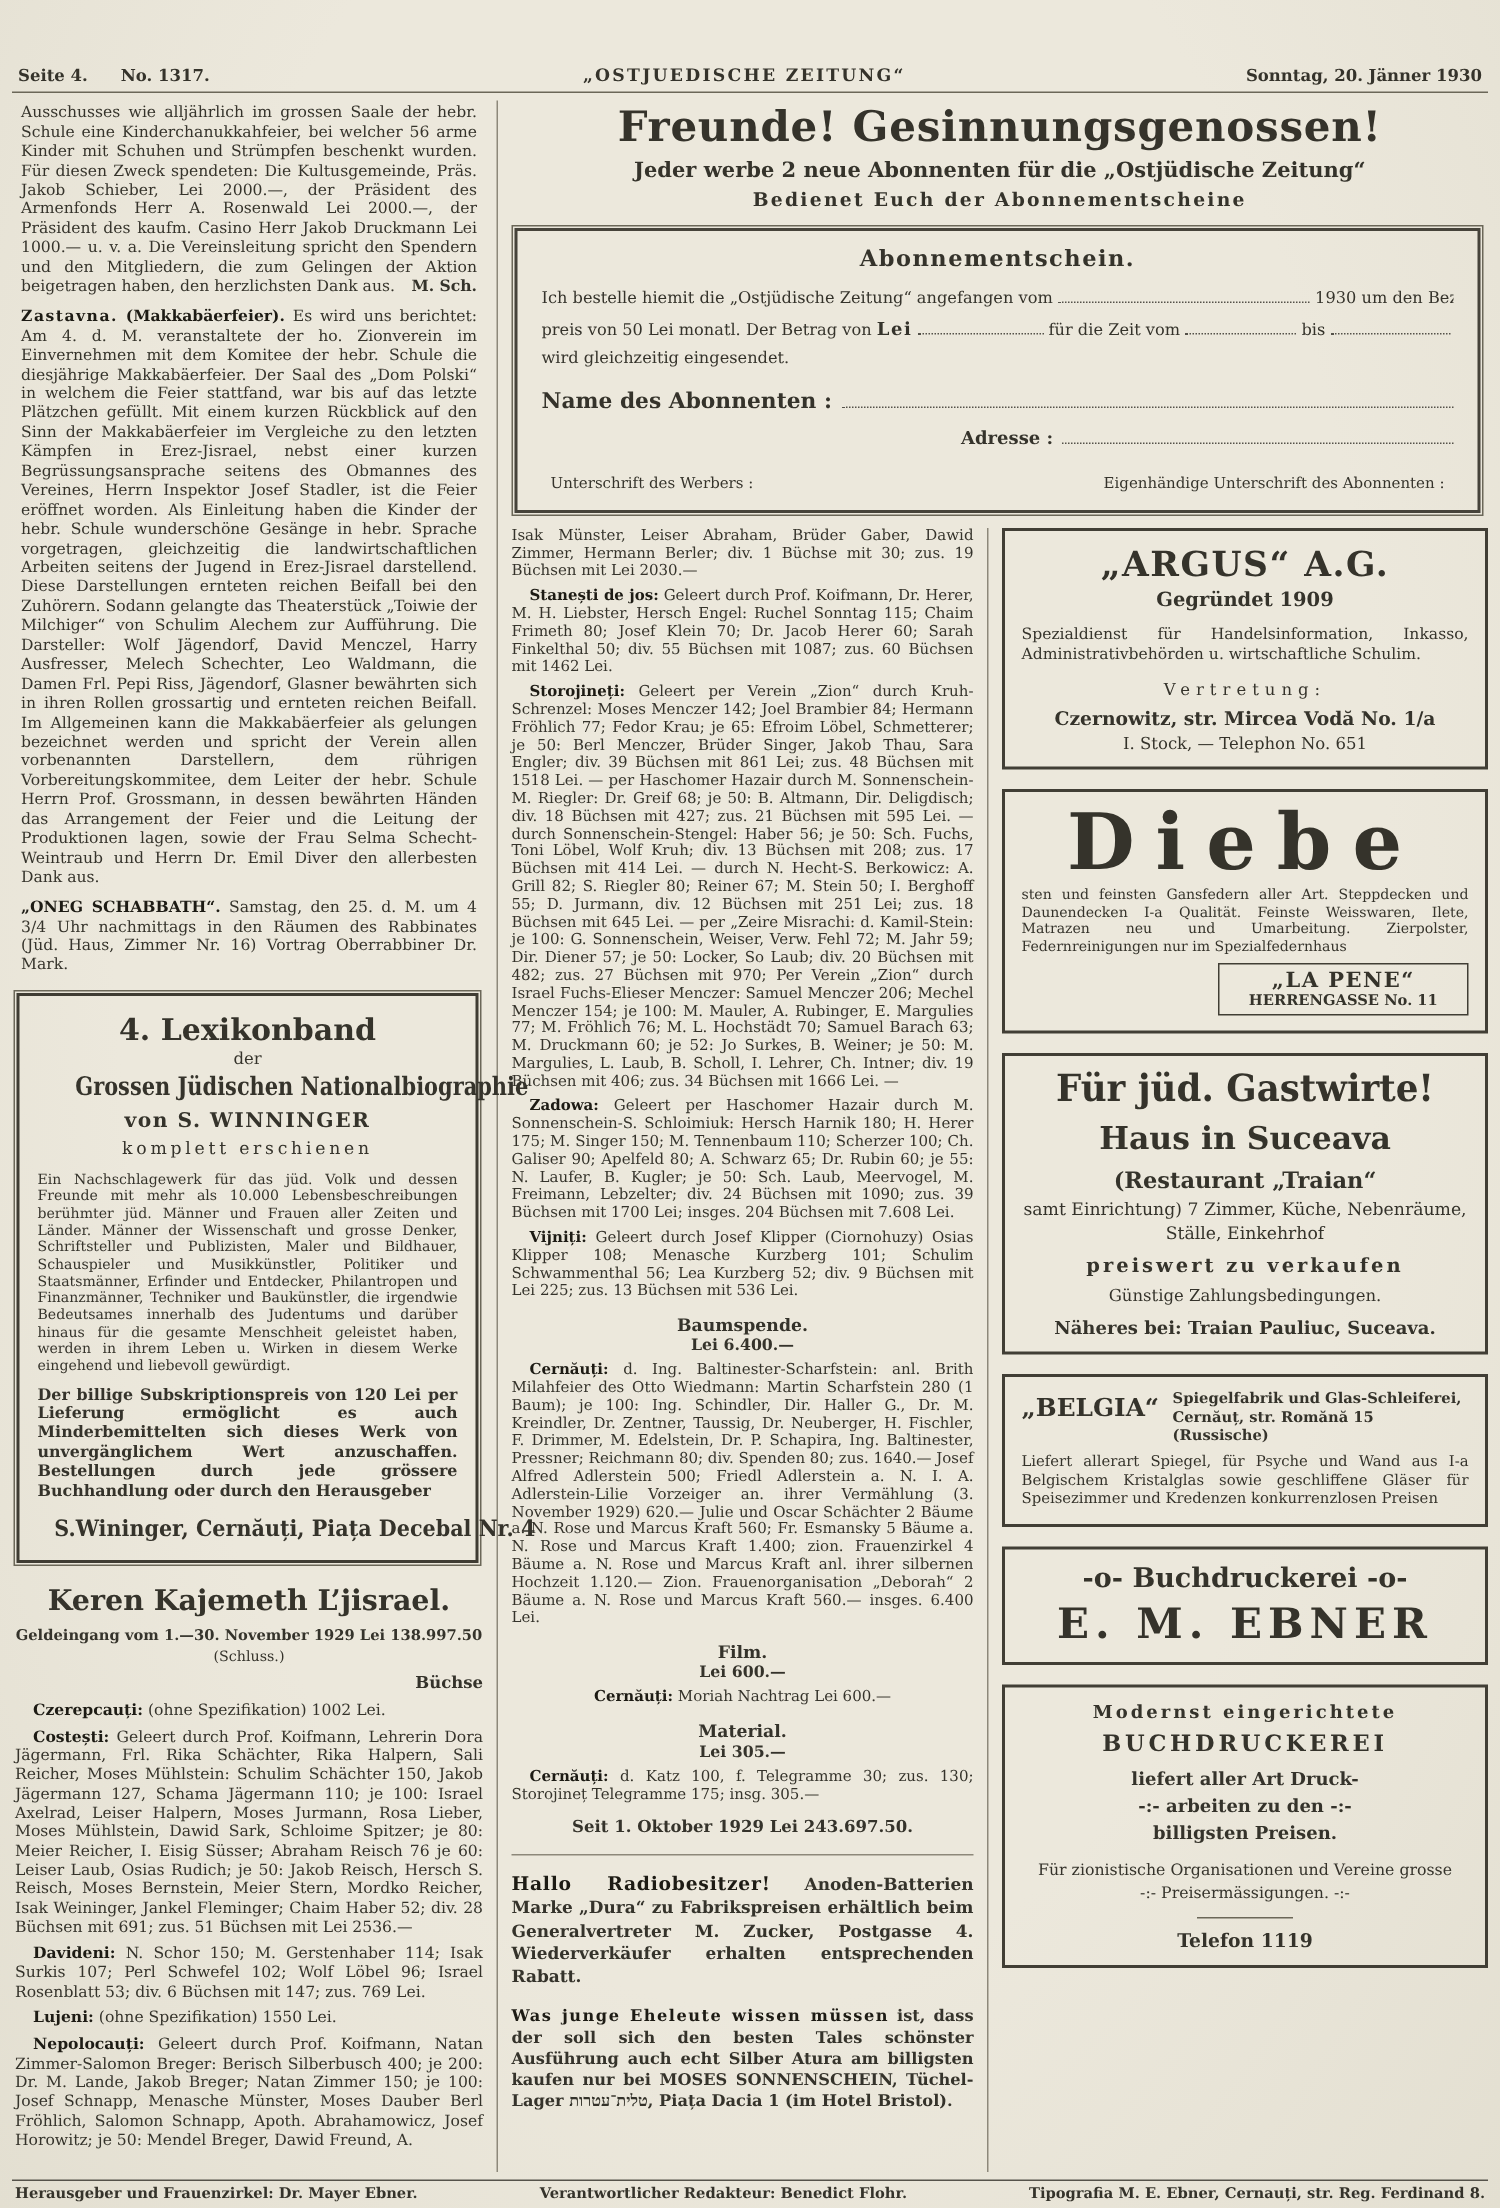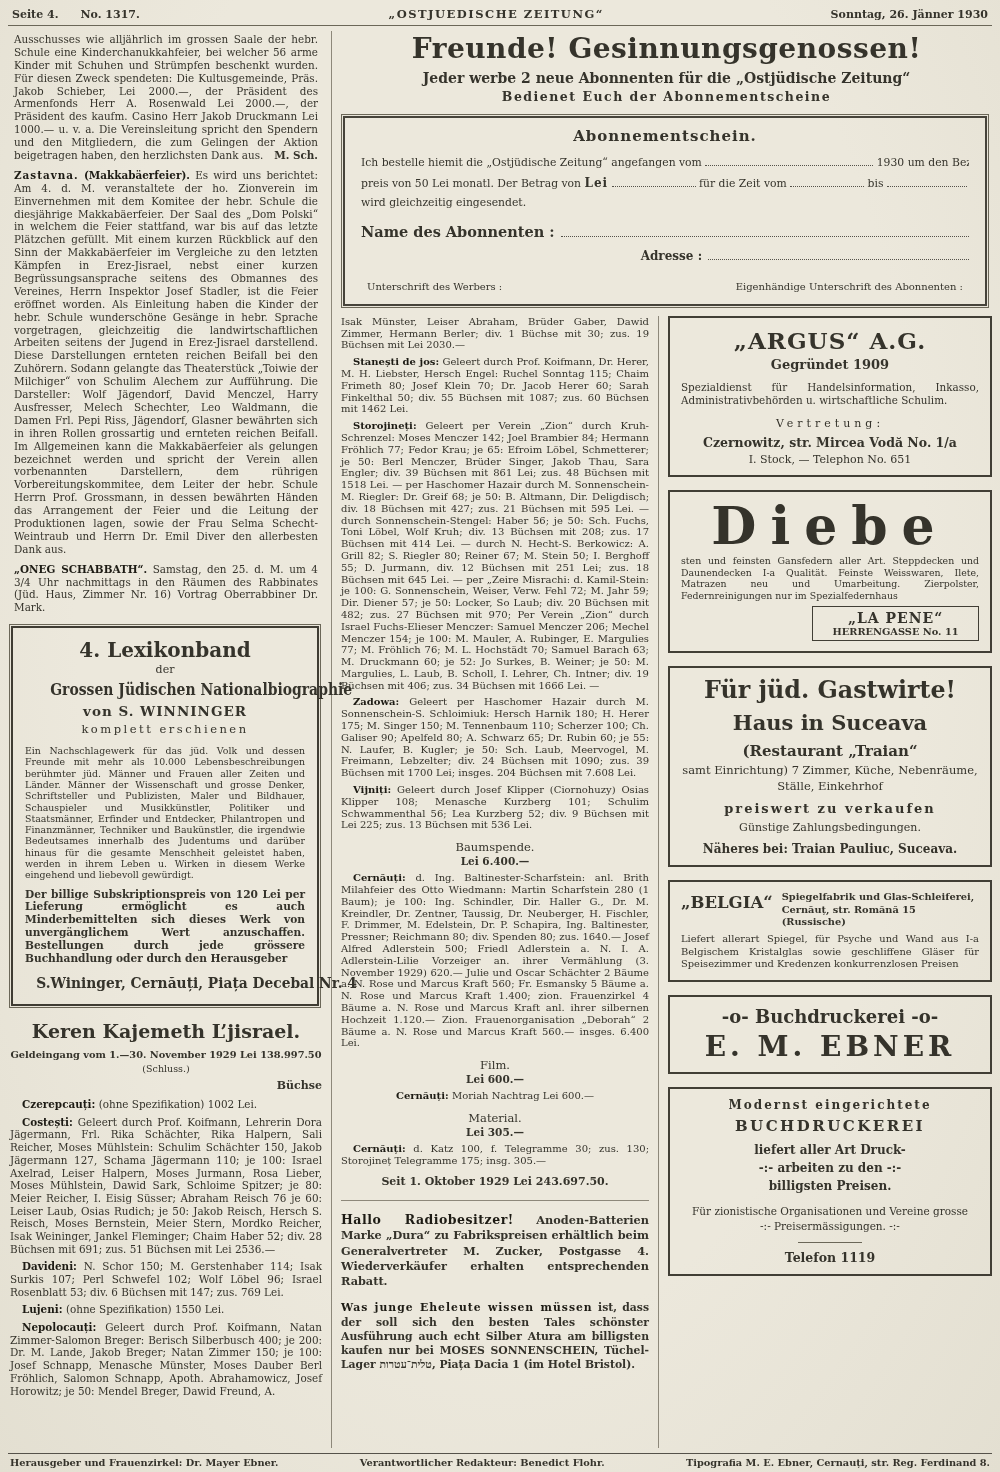--- a/index.html
+++ b/index.html
@@ -9,21 +9,21 @@
     background: radial-gradient(ellipse at 50% 40%, #ece8dc 60%, #e3dfd1 100%);
     color:#35332b;
     font-family:"DejaVu Serif","Liberation Serif",serif;
     display:flex; flex-direction:column;
     padding:5px 8px 4px;
   }
   b, strong { color:#1d1b14; }
 
   
   .masthead { display:flex; justify-content:space-between; align-items:baseline;
-    font-size:11px; padding:2px 4px 4px; border-bottom:1px solid #6b6758; }
+    font-size:11px; padding:2px 4px 4px; border-bottom:1px solid #6b6758;margin-top:36px; }
   .mast-left span { margin-right:22px; font-weight:bold; }
   .mast-title { font-weight:bold; letter-spacing:1.5px; font-size:11.5px; }
   .mast-date { font-weight:bold; }
 
   
   .content { flex:1; display:flex; align-items:stretch; padding-top:5px; min-height:0; }
   .col1 { width:324px; flex:0 0 324px; padding:2px 9px 0 2px; border-right:1px solid #8d887a; }
   .right-area { flex:1; display:flex; flex-direction:column; padding-left:9px; min-width:0; }
   .sub-columns { flex:1; display:flex; align-items:stretch; margin-top:4px; min-height:0; }
   .col2 { width:318px; flex:0 0 318px; padding-right:9px; border-right:1px solid #8d887a; }
@@ -65,21 +65,21 @@
   .dots { display:inline-block; border-bottom:1.4px dotted #55524a; height:10px; vertical-align:baseline; }
   .lei-strong { font-weight:bold; font-size:12px; letter-spacing:1px; }
   .fill-line { display:flex; align-items:baseline; margin-top:10px; }
   .fill { flex:1; border-bottom:1.4px dotted #55524a; height:11px; margin-left:6px; }
   .name-label { font-size:14.5px; font-weight:bold; white-space:nowrap; }
   .addr-line { margin-left:46%; margin-top:9px; }
   .addr-label { font-size:12px; font-weight:bold; white-space:nowrap; }
   .sig-row { display:flex; justify-content:space-between; margin-top:18px; font-size:10px; padding:0 6px; }
 
   
-  .section-head { text-align:center; font-weight:normal; font-size:11.5px; margin:9px 0 1px; text-indent:0; }
+  .section-head { text-align:center; font-weight:bold; font-size:11.5px; margin:9px 0 1px; text-indent:0; }
   .section-amount { text-align:center; font-weight:bold; font-size:10.5px; margin:0 0 5px; }
   .total-line { text-align:center; font-weight:bold; font-size:11px; margin:8px 0 6px; }
   .radio-ad { font-weight:bold; font-size:11.3px; line-height:1.35; text-align:justify;
     border-top:1px solid #8d887a; margin-top:12px; padding-top:11px; }
   .radio-lead { font-size:12.5px; letter-spacing:.5px; }
   .eheleute-ad { font-weight:bold; font-size:10.8px; line-height:1.3; text-align:justify; margin-top:12px; }
 
   
   .ad-box { border:2px solid #413e35; margin-bottom:13px; padding:9px 11px; }
   .argus-title { font-size:23px; font-weight:bold; text-align:center; letter-spacing:1px; }
@@ -130,21 +130,21 @@
 </head>
 <body>
 
 <div class="page">
 
   <header class="masthead">
     <div class="mast-left">
       <span>Seite 4.</span><span>No. 1317.</span>
     </div>
     <div class="mast-title">„OSTJUEDISCHE ZEITUNG“</div>
-    <div class="mast-date">Sonntag, 26. Jänner 1930</div>
+    <div class="mast-date">Sonntag, 20. Jänner 1930</div>
   </header>
 
   <div class="content">
 
     <section class="col1">
       <p class="body-text">
         <span>Ausschusses wie alljährlich im grossen Saale der hebr. Schule eine Kinderchanukkahfeier, bei welcher 56 arme Kinder mit Schuhen und Strümpfen beschenkt wurden. Für diesen Zweck spendeten: Die Kultusgemeinde, Präs. Jakob Schieber, Lei 2000.—, der Präsident des Armenfonds Herr A. Rosenwald Lei 2000.—, der Präsident des kaufm. Casino Herr Jakob Druckmann Lei 1000.— u. v. a. Die Vereinsleitung spricht den Spendern und den Mitgliedern, die zum Gelingen der Aktion beigetragen haben, den herzlichsten Dank aus.</span>
         <span class="sig">M. Sch.</span>
       </p>
       <p class="body-text ind">

